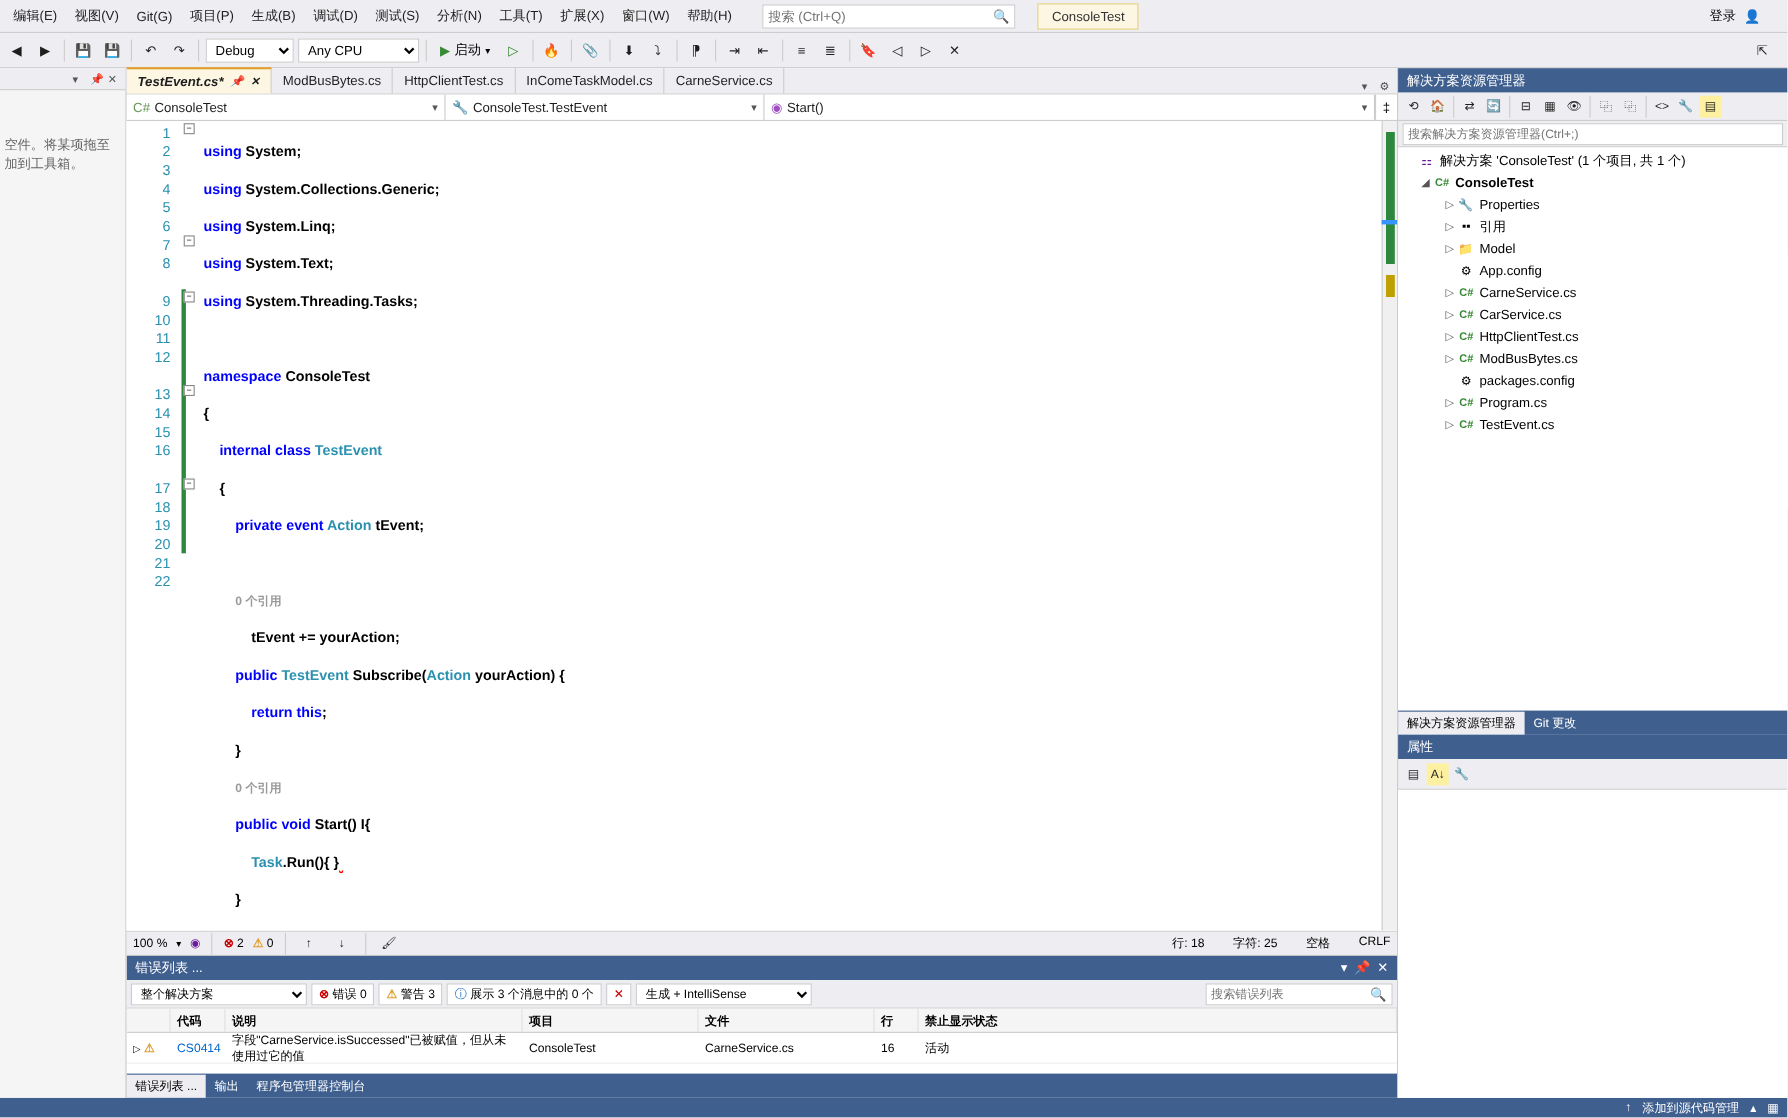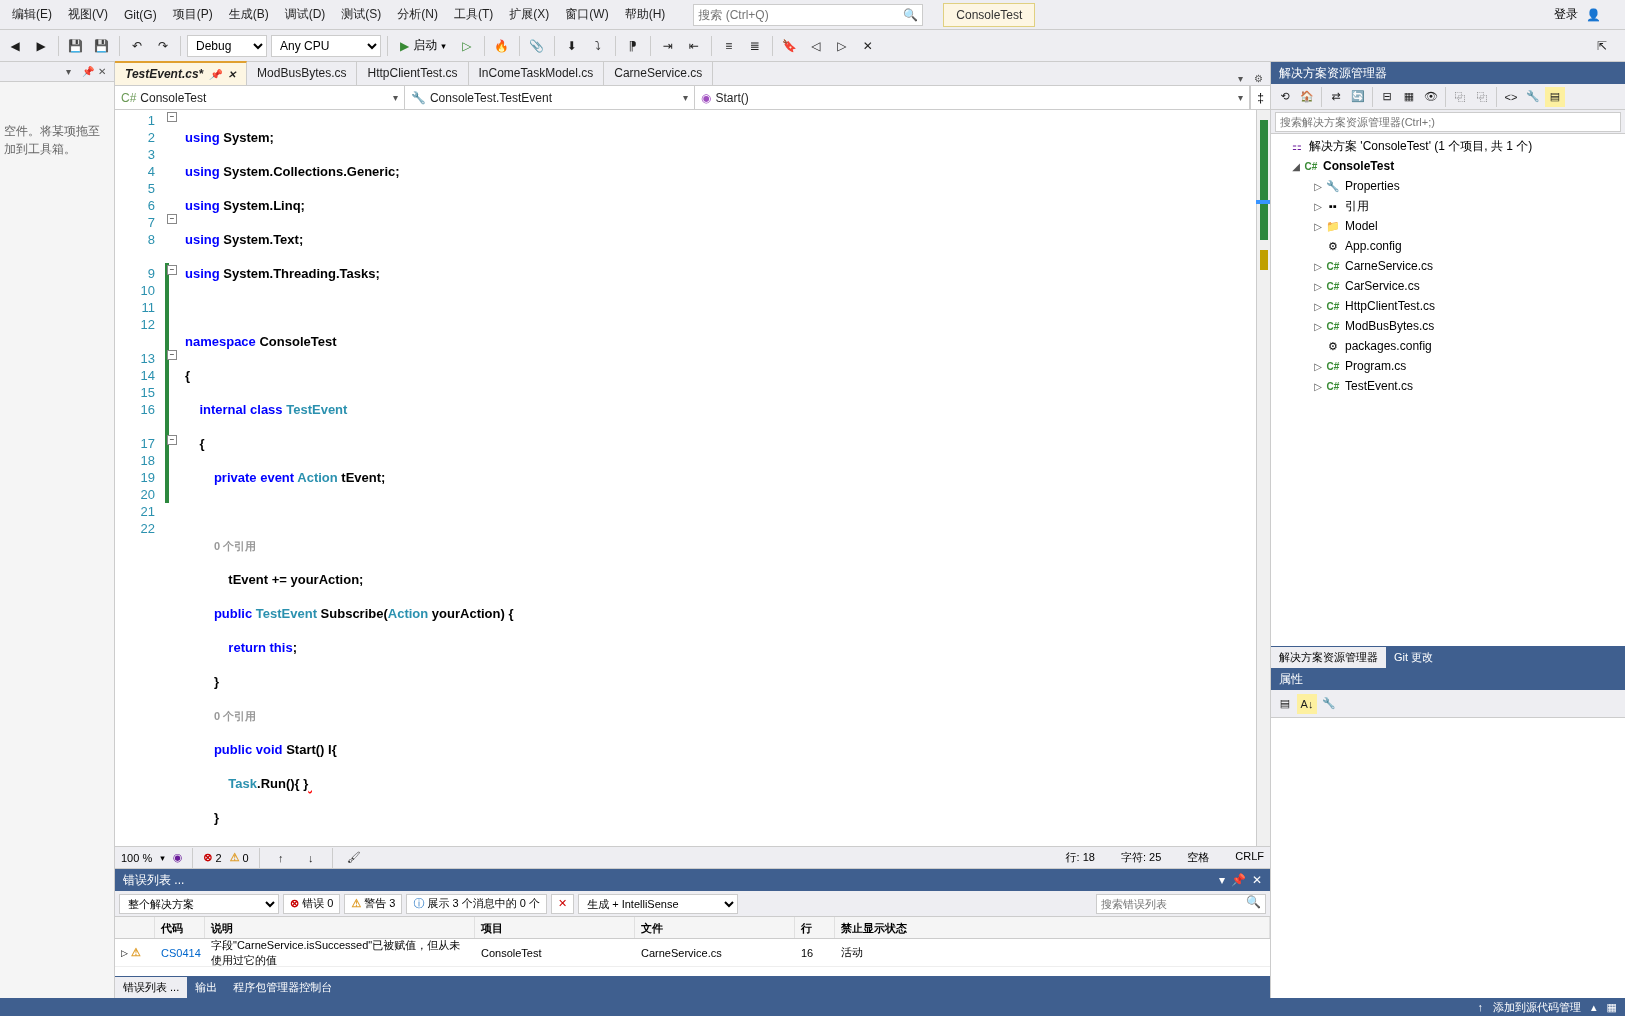--- a/index.html
+++ b/index.html
@@ -76,21 +76,21 @@
 .editor-status-right { margin-left: auto; display: flex; gap: 26px; }
 
 
 .bottom-panel { height: 130px; border-top: 1px solid #ccc; display: flex; flex-direction: column; }
 .bp-header { height: 22px; background: #3f5f8f; color: #fff; display: flex; align-items: center; padding: 0 8px; }
 .bp-header-title { flex: 1; }
 .bp-header-icons { display: flex; gap: 6px; }
 .bp-filter { height: 26px; display: flex; align-items: center; padding: 0 4px; gap: 4px; background: #eeeef2; border-bottom: 1px solid #ccc; }
 .bp-filter-select { height: 20px; border: 1px solid #ccc; padding: 0 4px; font-size: 11px; background: #fff; }
 .bp-chip { display: flex; align-items: center; gap: 3px; padding: 0 6px; height: 20px; border: 1px solid #ccc; background: #fff; cursor: pointer; font-size: 11px; }
-.bp-search { flex: 0 0 170px; height: 20px; border: 1px solid #ccc; display: flex; padding: 0 4px; background: #fff; }
+.bp-search { flex: 0 0 170px; height: 20px; border: 1px solid #ccc; display: flex; align-items: center; padding: 0 4px; background: #fff; }
 .bp-search input { border: none; outline: none; flex: 1; font-size: 11px; color: #999; }
 .bp-table { flex: 1; overflow: auto; background: #fff; }
 .bp-th { display: flex; height: 22px; border-bottom: 1px solid #ccc; background: #f5f5f5; font-size: 11px; font-weight: bold; }
 .bp-th-cell { padding: 4px 6px; border-right: 1px solid #e0e0e0; }
 .bp-row { display: flex; height: 28px; align-items: center; border-bottom: 1px solid #eee; font-size: 11px; }
 .bp-cell { padding: 2px 6px; overflow: hidden; }
 .bp-tabs { height: 22px; background: #3f5f8f; display: flex; align-items: flex-end; }
 .bp-tab { padding: 3px 8px; color: #fff; font-size: 11px; cursor: pointer; }
 .bp-tab.active { background: #eeeef2; color: #000; }
 

